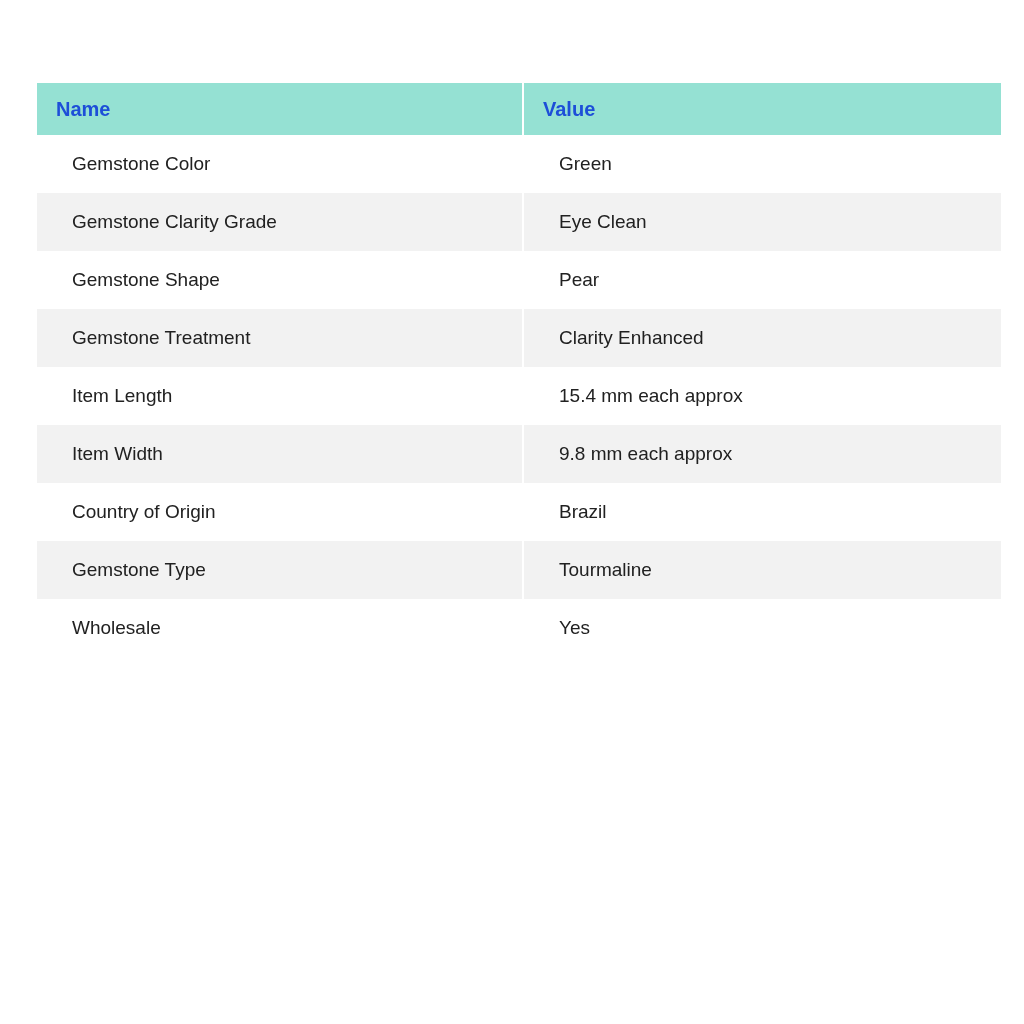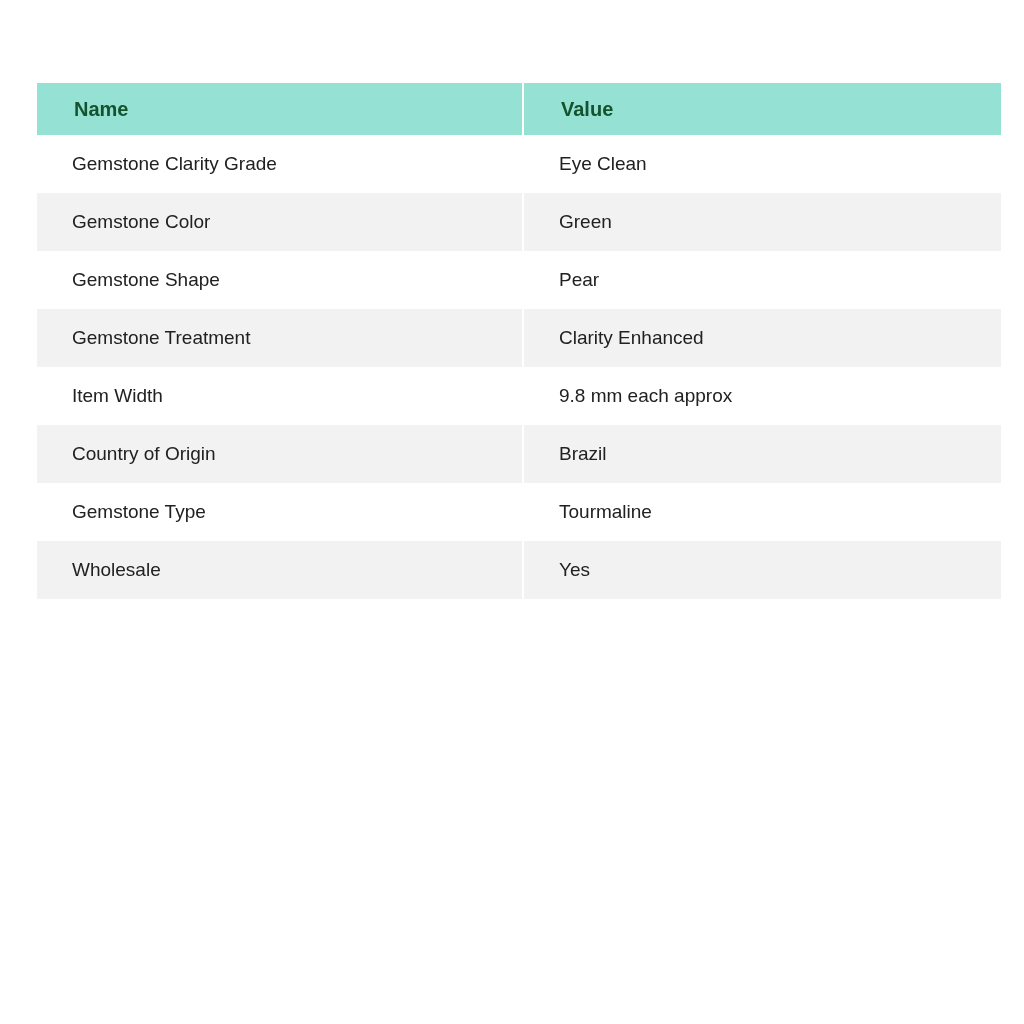--- a/index.html
+++ b/index.html
@@ -27,24 +27,24 @@
     border-collapse: collapse;
     table-layout: fixed;
   }
   table.spec-table col.col-name  { width: 486px; }
   table.spec-table col.col-value { width: 478px; }
   table.spec-table thead th {
     background: var(--header-bg);
     height: 52px;
     text-align: left;
     vertical-align: middle;
-    padding-left: 37px;
+    padding-left: 19px;
     font-size: 20px;
     font-weight: 600;
-    color: #14532d;
+    color: #1d4ed8;
   }
   table.spec-table tbody td {
     height: 58px;
     vertical-align: middle;
     padding-left: 35px;
     font-size: 19px;
     font-weight: 400;
     background: #ffffff;
   }
   table.spec-table tbody tr:nth-child(even) td {
@@ -65,34 +65,38 @@
       <col class="col-value">
     </colgroup>
     <thead>
       <tr>
         <th>Name</th>
         <th>Value</th>
       </tr>
     </thead>
     <tbody>
       <tr>
+        <td>Gemstone Color</td>
+        <td>Green</td>
+      </tr>
+      <tr>
         <td>Gemstone Clarity Grade</td>
         <td>Eye Clean</td>
-      </tr>
-      <tr>
-        <td>Gemstone Color</td>
-        <td>Green</td>
       </tr>
       <tr>
         <td>Gemstone Shape</td>
         <td>Pear</td>
       </tr>
       <tr>
         <td>Gemstone Treatment</td>
         <td>Clarity Enhanced</td>
+      </tr>
+      <tr>
+        <td>Item Length</td>
+        <td>15.4 mm each approx</td>
       </tr>
       <tr>
         <td>Item Width</td>
         <td>9.8 mm each approx</td>
       </tr>
       <tr>
         <td>Country of Origin</td>
         <td>Brazil</td>
       </tr>
       <tr>

